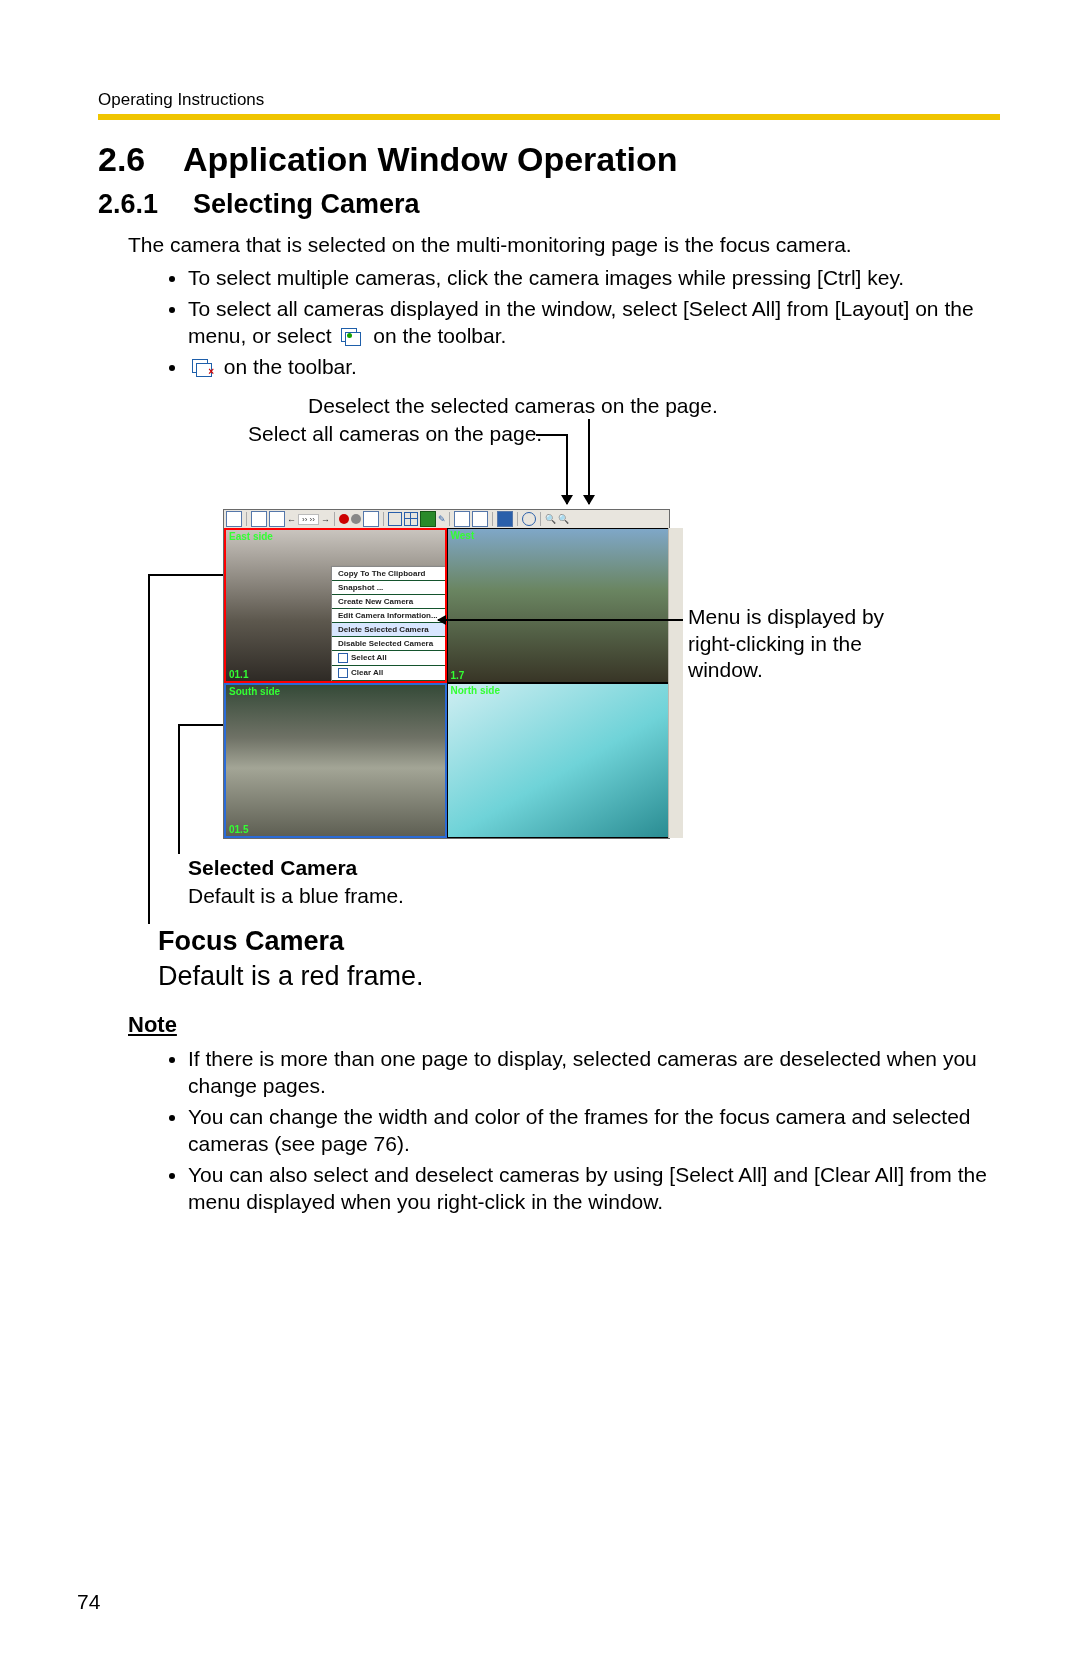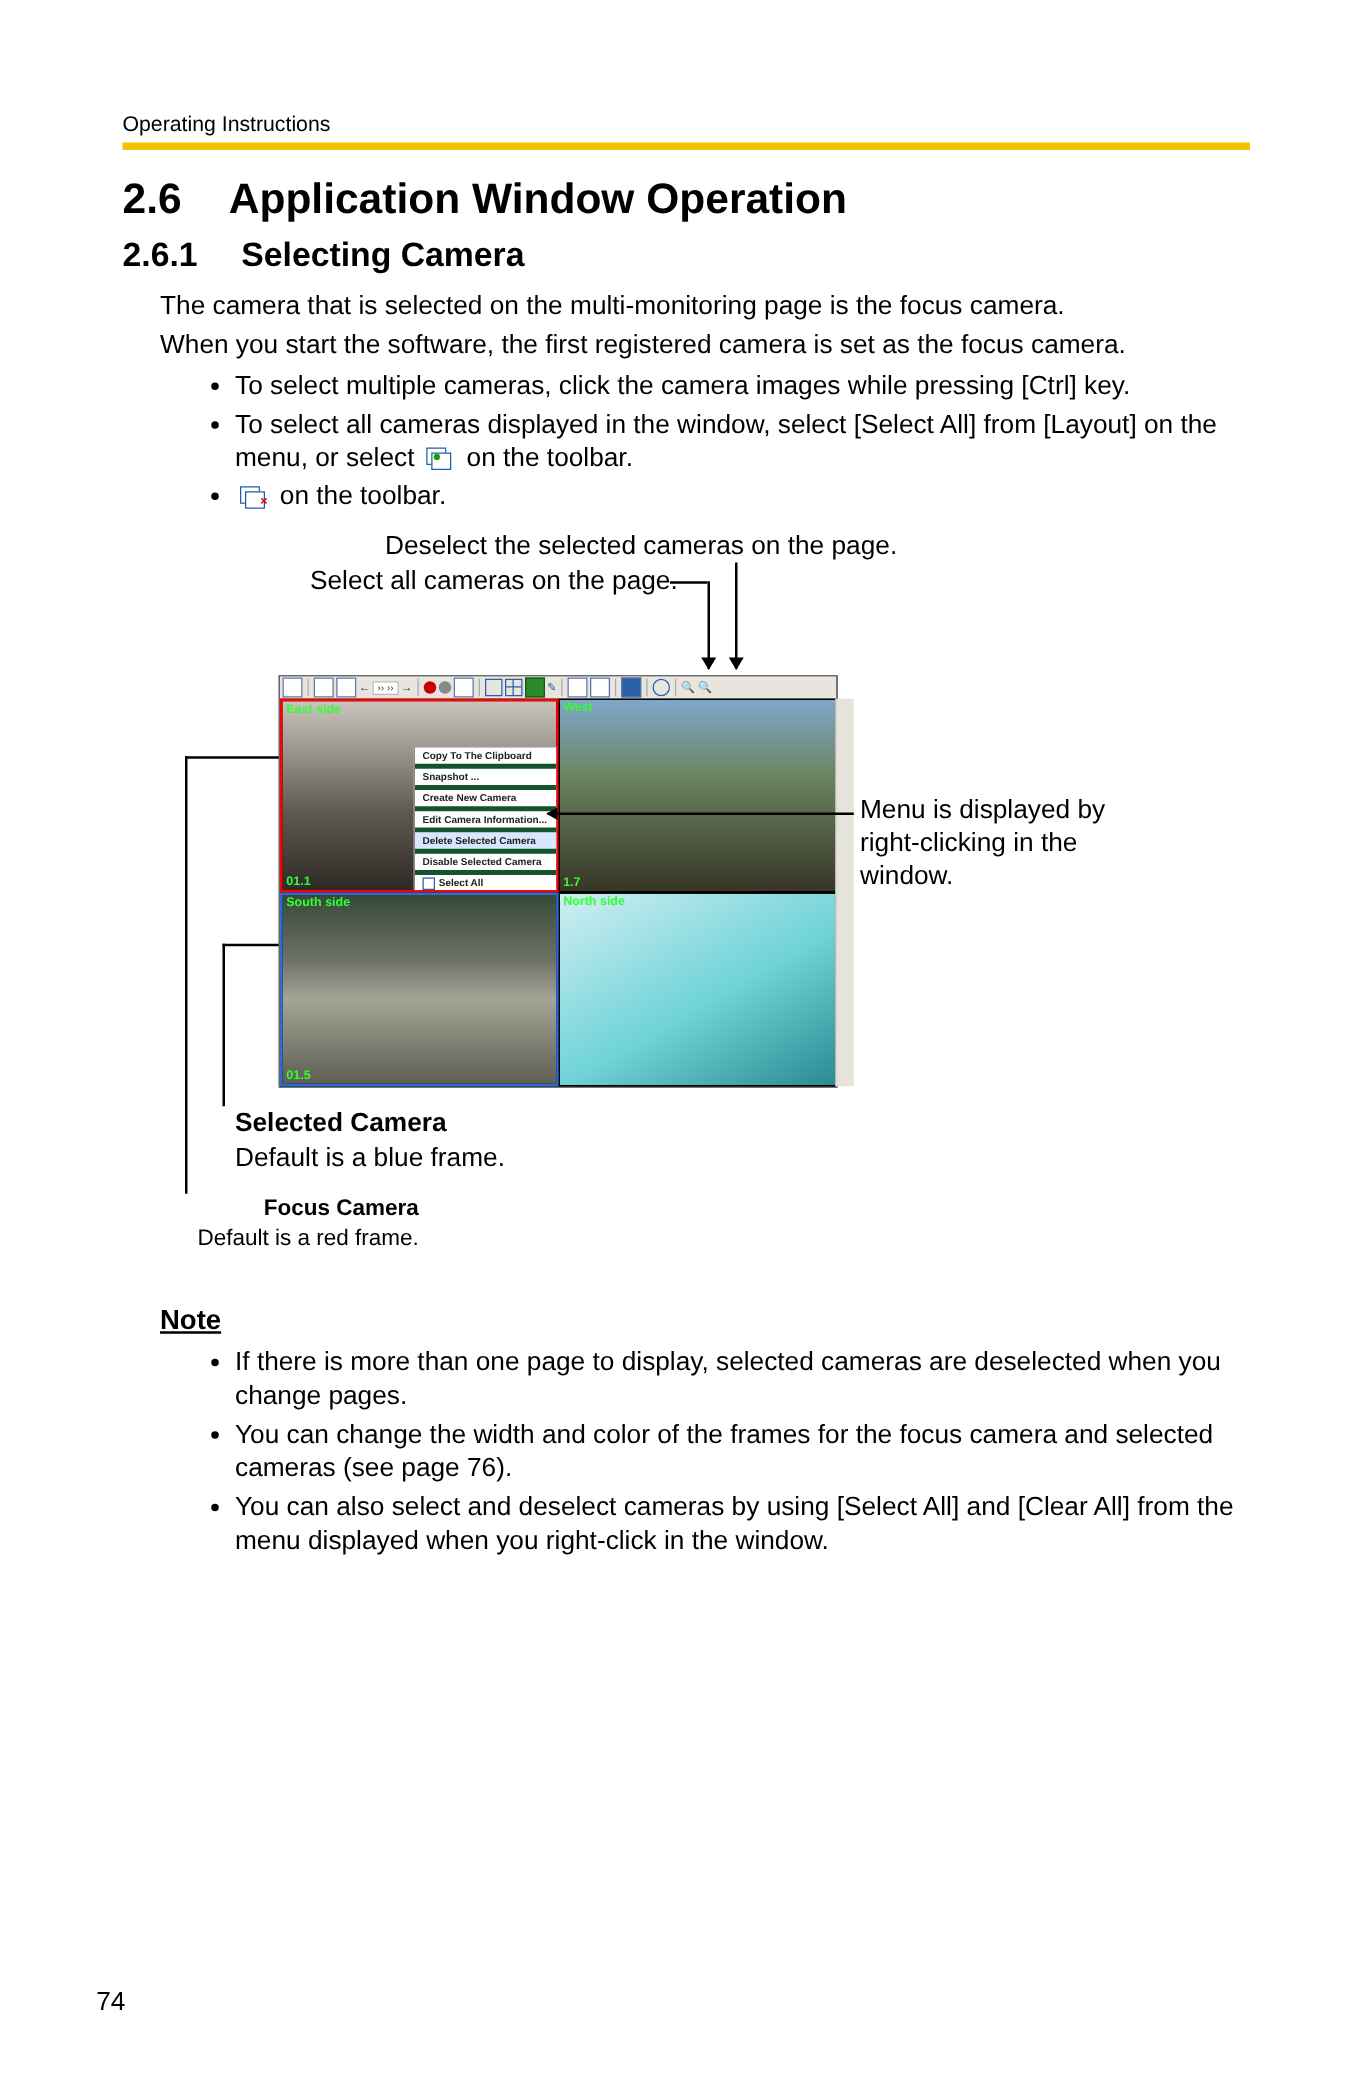--- a/index.html
+++ b/index.html
@@ -141,41 +141,41 @@
   .cam1{background:linear-gradient(180deg,#c9c4be 0%,#5d584e 60%,#2e2a25 100%);border:2px solid #f00;}
   .cam2{background:linear-gradient(180deg,#7fa7c8 0%,#6a8561 40%,#383526 100%);}
   .cam3{background:linear-gradient(180deg,#354a38 0%,#6f7266 35%,#a3a596 55%,#5e5f53 100%);border:2px solid #2a6bd8;}
   .cam4{background:linear-gradient(150deg,#cfeef2 0%,#6fd3d8 55%,#2a8c92 100%);}
   .scroll{position:absolute;right:-14px;top:18px;bottom:0;width:14px;background:#e6e3da;border-left:1px solid #bdb9af;}
   .context-menu{
     position:absolute;left:105px;top:36px;width:120px;
     background:#fff;border:1px solid #888;font-size:8px;color:#222;
     box-shadow:1px 1px 2px rgba(0,0,0,.3);
   }
-  .context-menu div{padding:2px 6px;border-bottom:4px solid #14532d;white-space:nowrap;}
+  .context-menu div{padding:2px 6px;border-bottom:1px solid #14532d;white-space:nowrap;}
   .context-menu div:last-child{border-bottom:none;}
   .context-menu .hl{background:#d8e6ff;}
   .context-menu .icon-cb{display:inline-block;width:8px;height:8px;border:1px solid #2a5faa;margin-right:3px;vertical-align:middle;}
 
   
   .lead-line{position:absolute;background:#000;}
   .lead-arrow-left::after{
     content:"";position:absolute;left:-1px;top:-4px;
     border-top:5px solid transparent;border-bottom:5px solid transparent;
     border-right:9px solid #000;
   }
   .anno-right{
     position:absolute;left:560px;top:140px;width:210px;font-size:21px;line-height:1.25;
   }
   .anno-selected{
     position:absolute;left:60px;top:390px;font-size:21px;line-height:1.3;
   }
   .anno-selected .title{font-weight:bold;}
   .anno-focus{
-    position:absolute;left:30px;top:460px;font-size:18px;line-height:1.3;text-align:right;
+    position:absolute;left:30px;top:460px;font-size:27px;line-height:1.3;
   }
   .anno-focus .title{font-weight:bold;}
 
   .note-head{
     font-size:22px;font-weight:bold;text-decoration:underline;
     margin:18px 0 8px 30px;
   }
   .page-num{
     position:absolute;left:77px;bottom:55px;font-size:21px;margin-top:40px;
   }
@@ -189,21 +189,20 @@
 
   <h1 class="h-section">
     <span class="num">2.6</span><span>Application Window Operation</span>
   </h1>
 
   <h2 class="h-sub">
     <span class="num">2.6.1</span><span>Selecting Camera</span>
   </h2>
 
   <p class="body-text">The camera that is selected on the multi-monitoring page is the focus camera.</p>
-  <p class="body-text">When you start the software, the first registered camera is set as the focus camera.</p>
 
   <ul class="bullets">
     <li><span>To select multiple cameras, click the camera images while pressing [Ctrl] key.</span></li>
     <li>
       <span>To select all cameras displayed in the window, select [Select All] from [Layout] on the menu, or select </span>
       <span class="inline-icon"><span class="stack"></span><span class="stack2"></span><span class="dot"></span></span>
       <span> on the toolbar.</span>
     </li>
     <li>
       <span class="inline-icon cancel"><span class="stack"></span><span class="stack2"></span><span class="corner">×</span></span>

